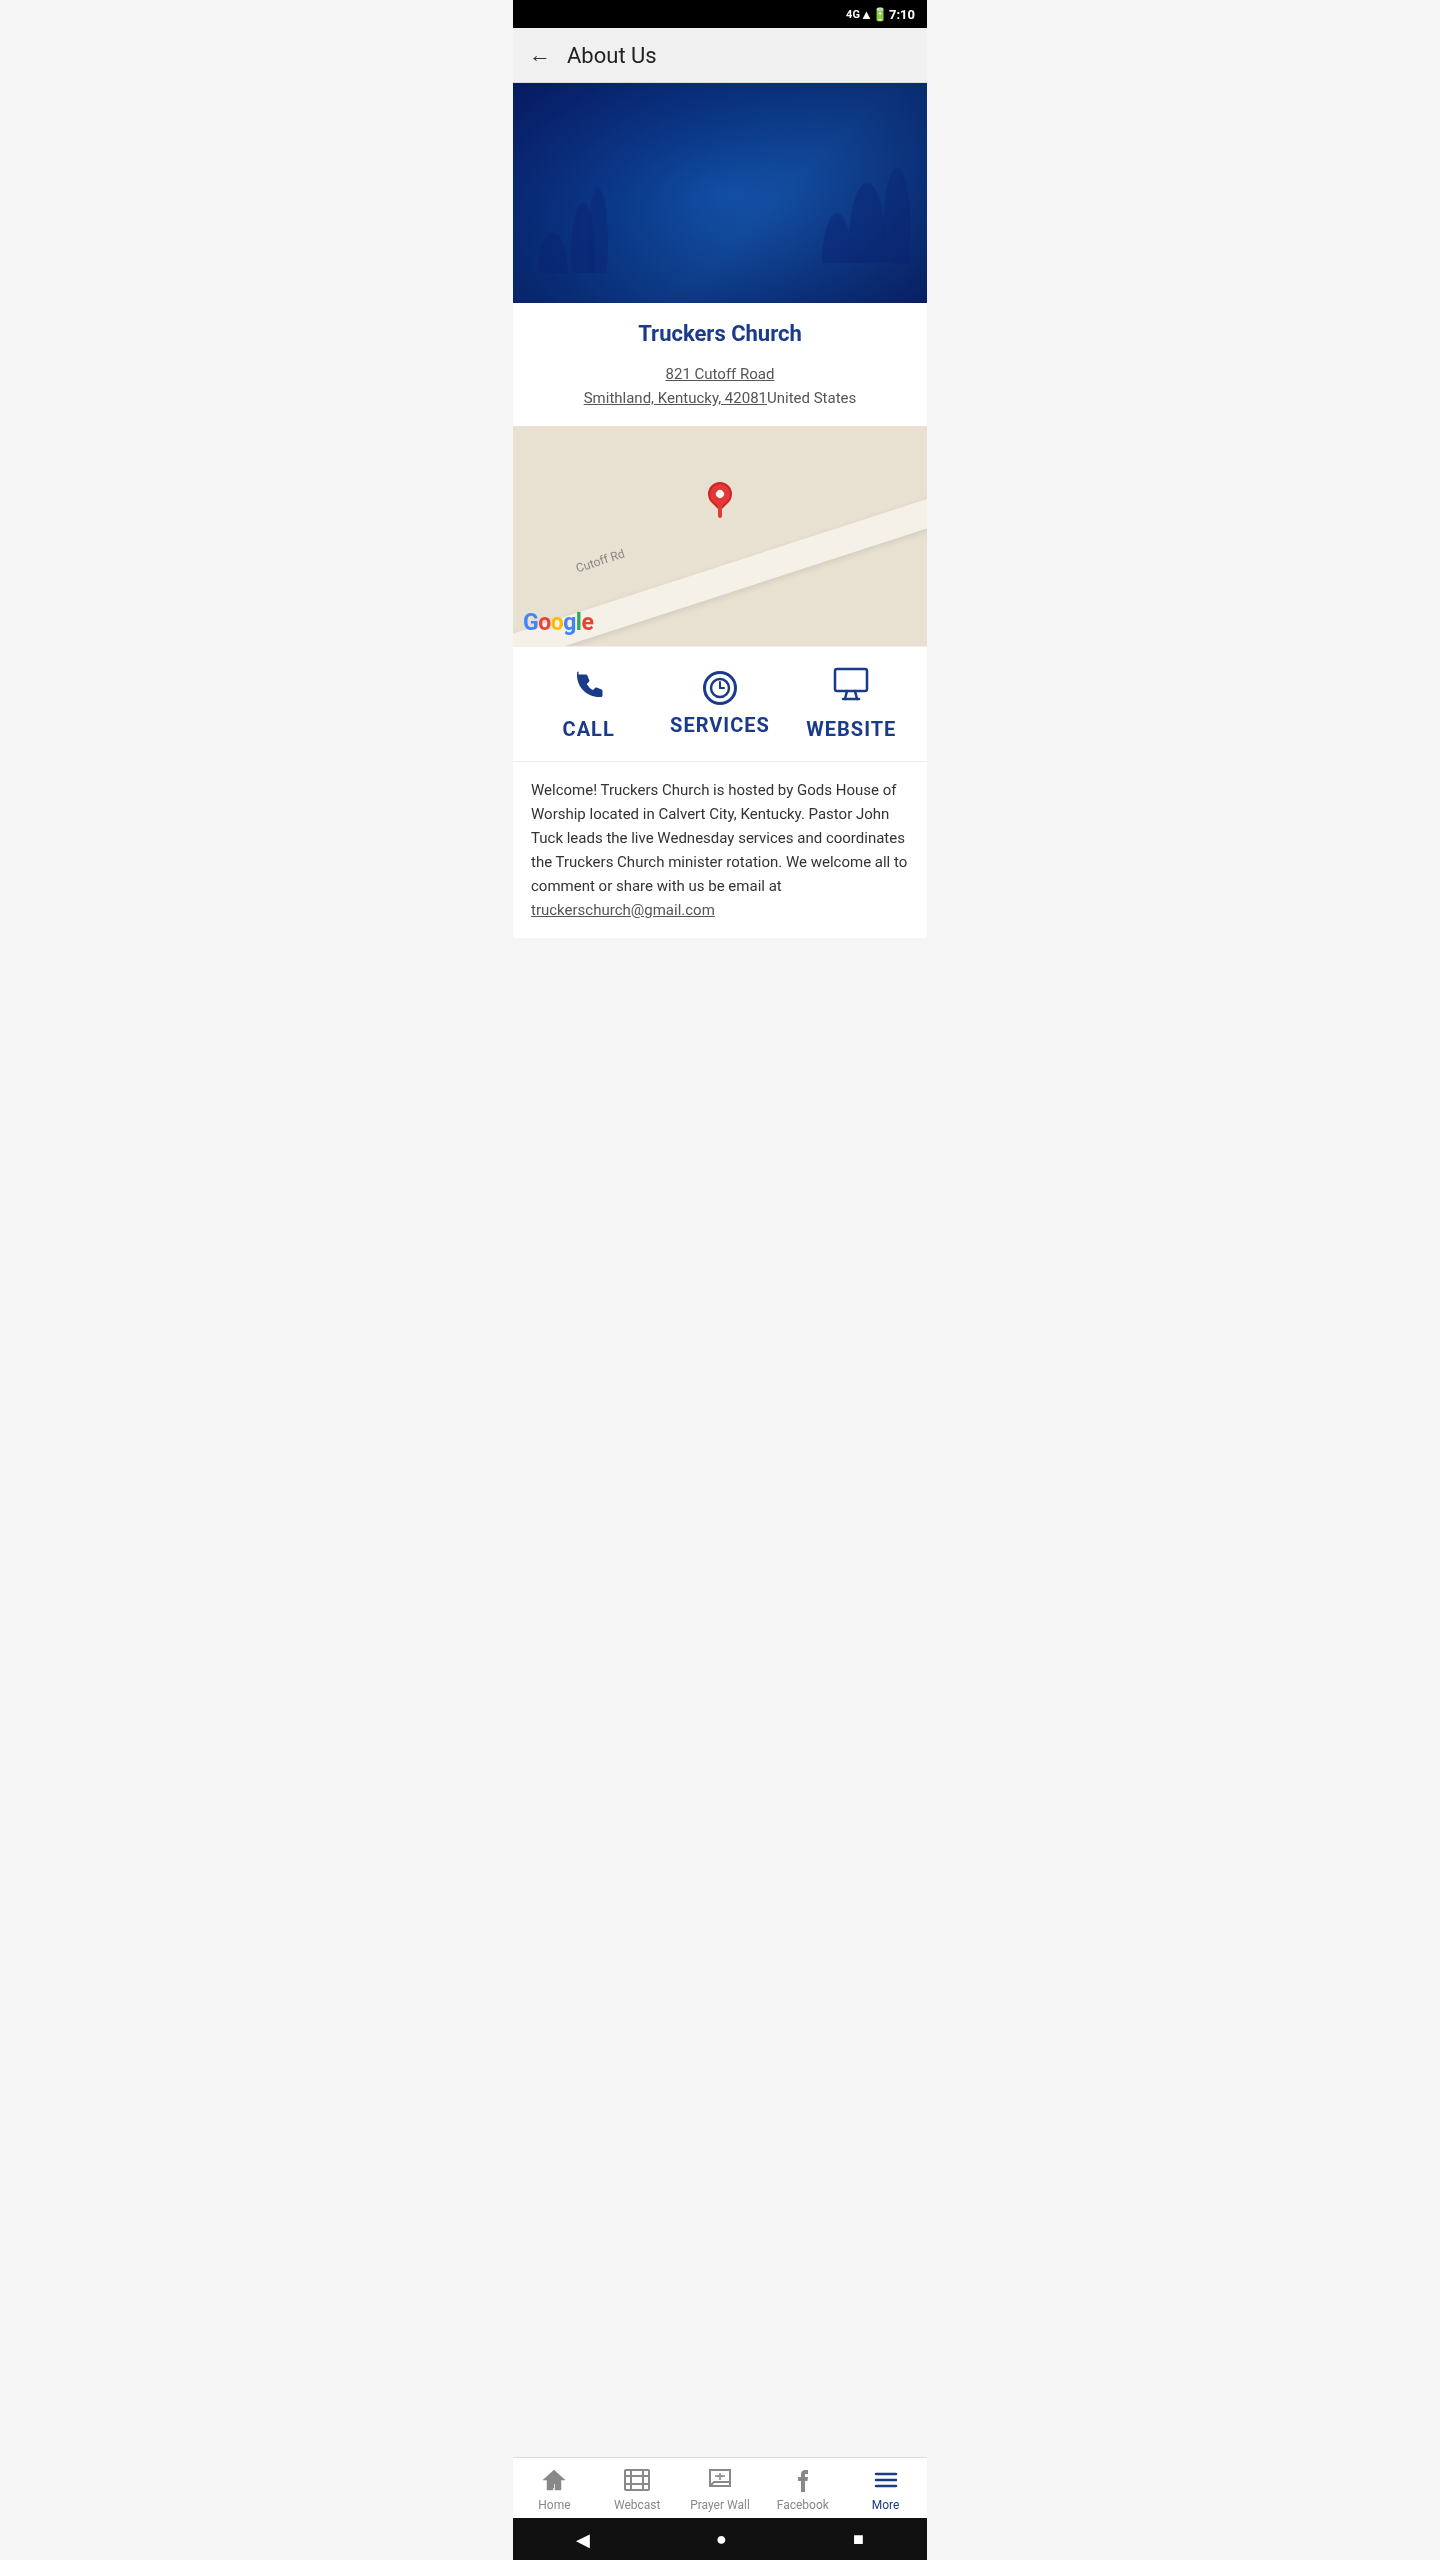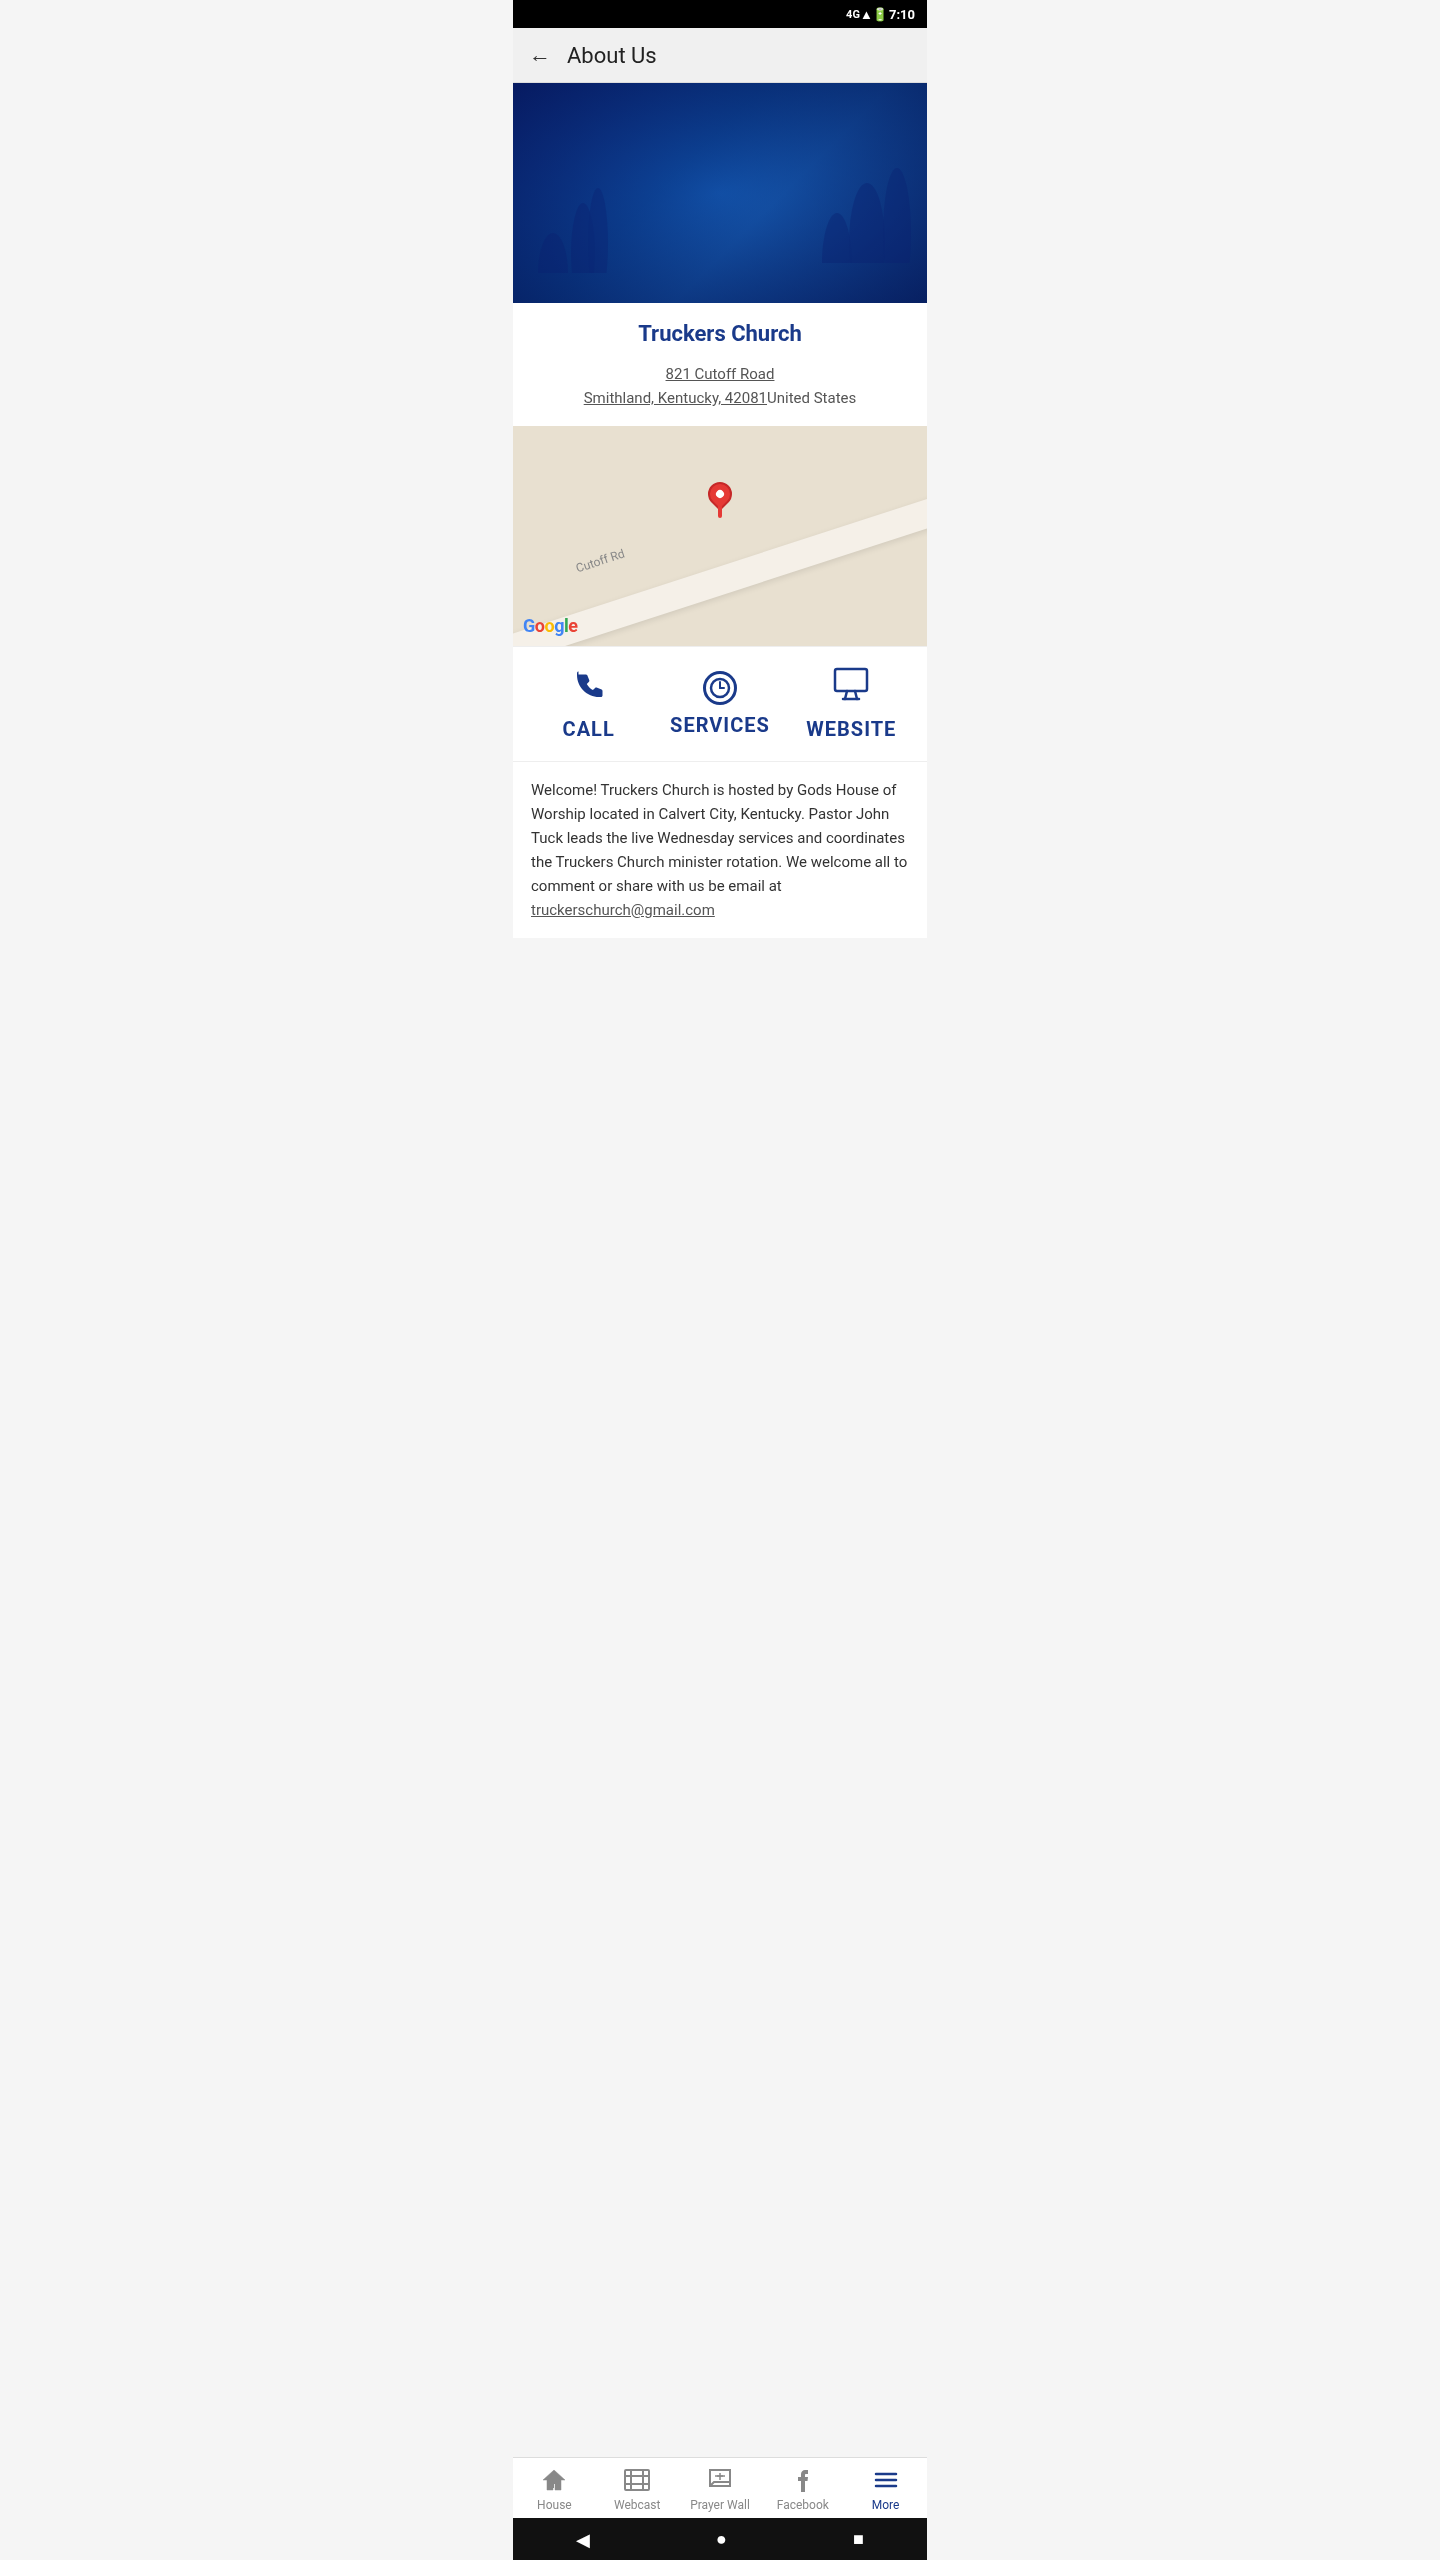--- a/index.html
+++ b/index.html
@@ -168,21 +168,21 @@
       font-size: 12px;
       color: #888;
       transform: rotate(-18deg);
       white-space: nowrap;
     }
     
     .google-logo {
       position: absolute;
       bottom: 10px;
       left: 10px;
-      font-size: 18px;
+      font-size: 23px;
       font-weight: bold;
       letter-spacing: -0.5px;
     }
     .g-blue { color: #4285F4; }
     .g-red { color: #EA4335; }
     .g-yellow { color: #FBBC05; }
     .g-green { color: #34A853; }
 
     
     .action-buttons {
@@ -442,21 +442,21 @@
 
 <div style="height: 100px;"></div>
 
 <div class="bottom-nav">
 
   <div class="nav-item">
     <svg width="28" height="28" viewBox="0 0 28 28">
       <path d="M14 4L3 14h4v10h6v-7h2v7h6V14h4L14 4z" fill="#888" stroke="#888" stroke-width="0.5"></path>
       <path d="M12 18h-2v4H8V13.5L14 7l6 6.5V22h-2v-4h-4v4h-2v-4z" fill="#888"></path>
     </svg>
-    <span class="nav-label">House</span>
+    <span class="nav-label">Home</span>
   </div>
 
   <div class="nav-item">
     <svg width="28" height="28" viewBox="0 0 28 28">
       <rect x="2" y="4" width="24" height="20" rx="1" fill="none" stroke="#888" stroke-width="2"></rect>
       <line x1="8" y1="4" x2="8" y2="24" stroke="#888" stroke-width="2"></line>
       <line x1="20" y1="4" x2="20" y2="24" stroke="#888" stroke-width="2"></line>
       <line x1="2" y1="10" x2="8" y2="10" stroke="#888" stroke-width="2"></line>
       <line x1="20" y1="10" x2="26" y2="10" stroke="#888" stroke-width="2"></line>
       <line x1="2" y1="18" x2="8" y2="18" stroke="#888" stroke-width="2"></line>

